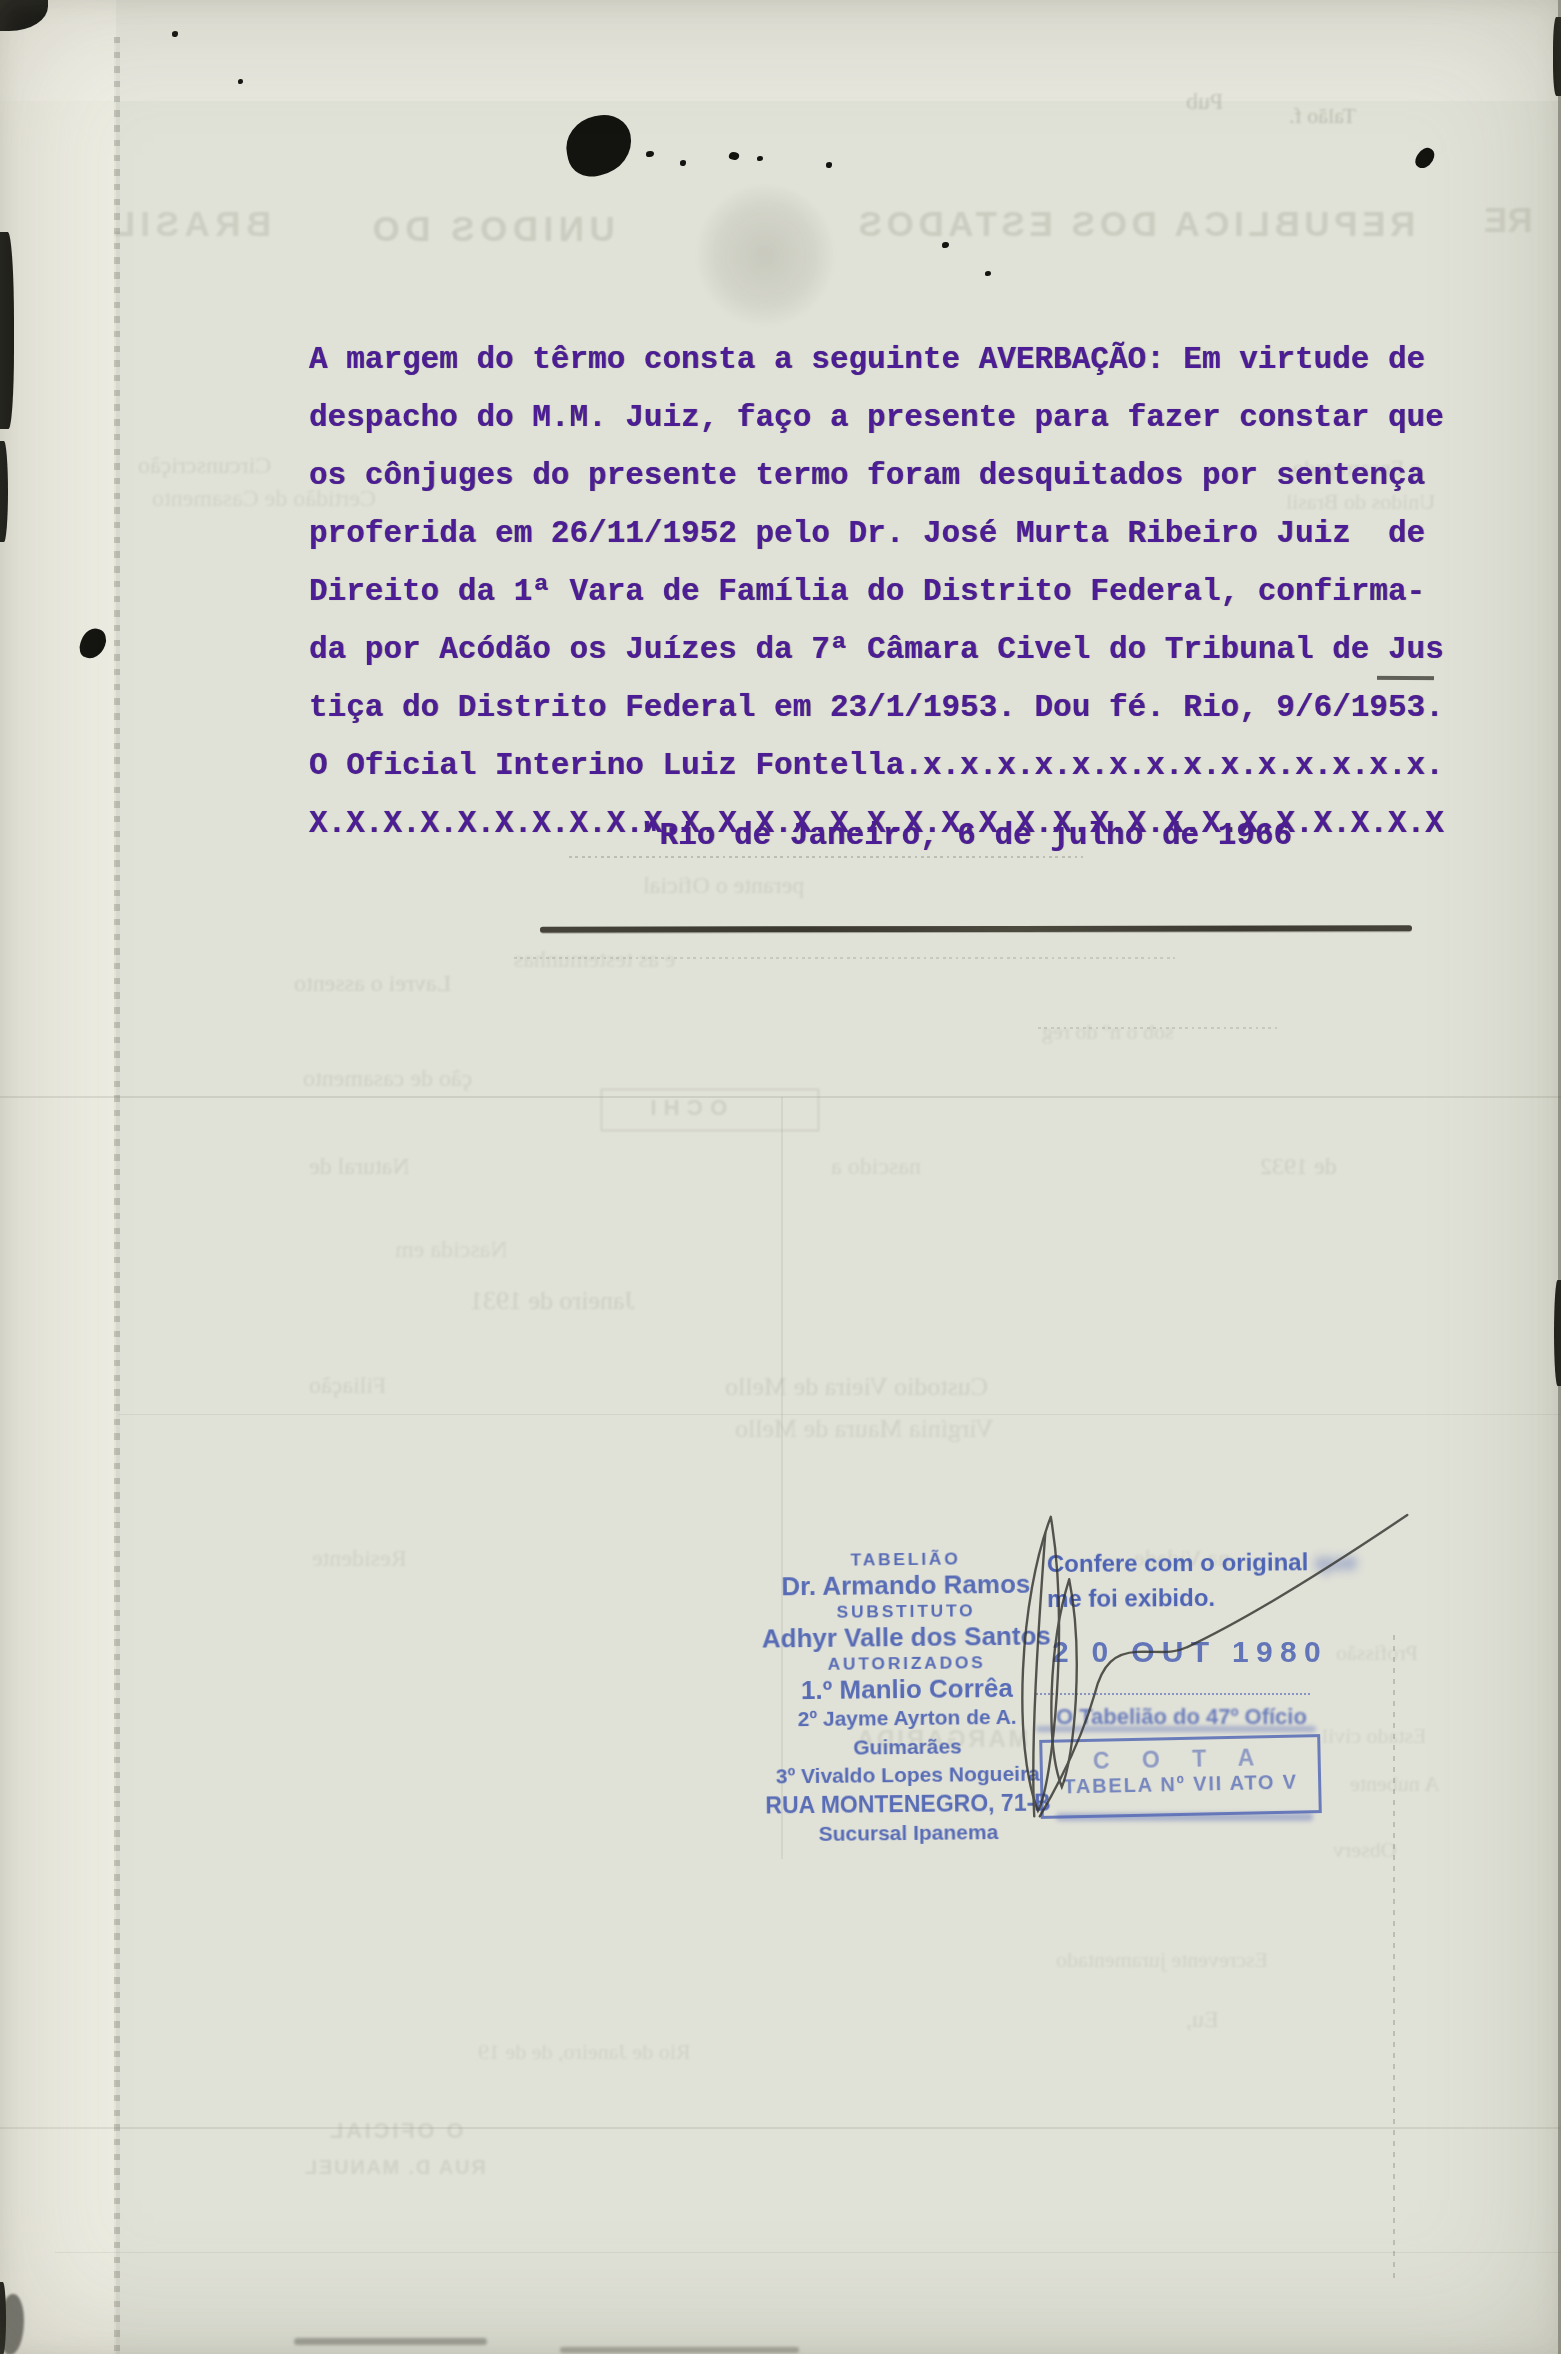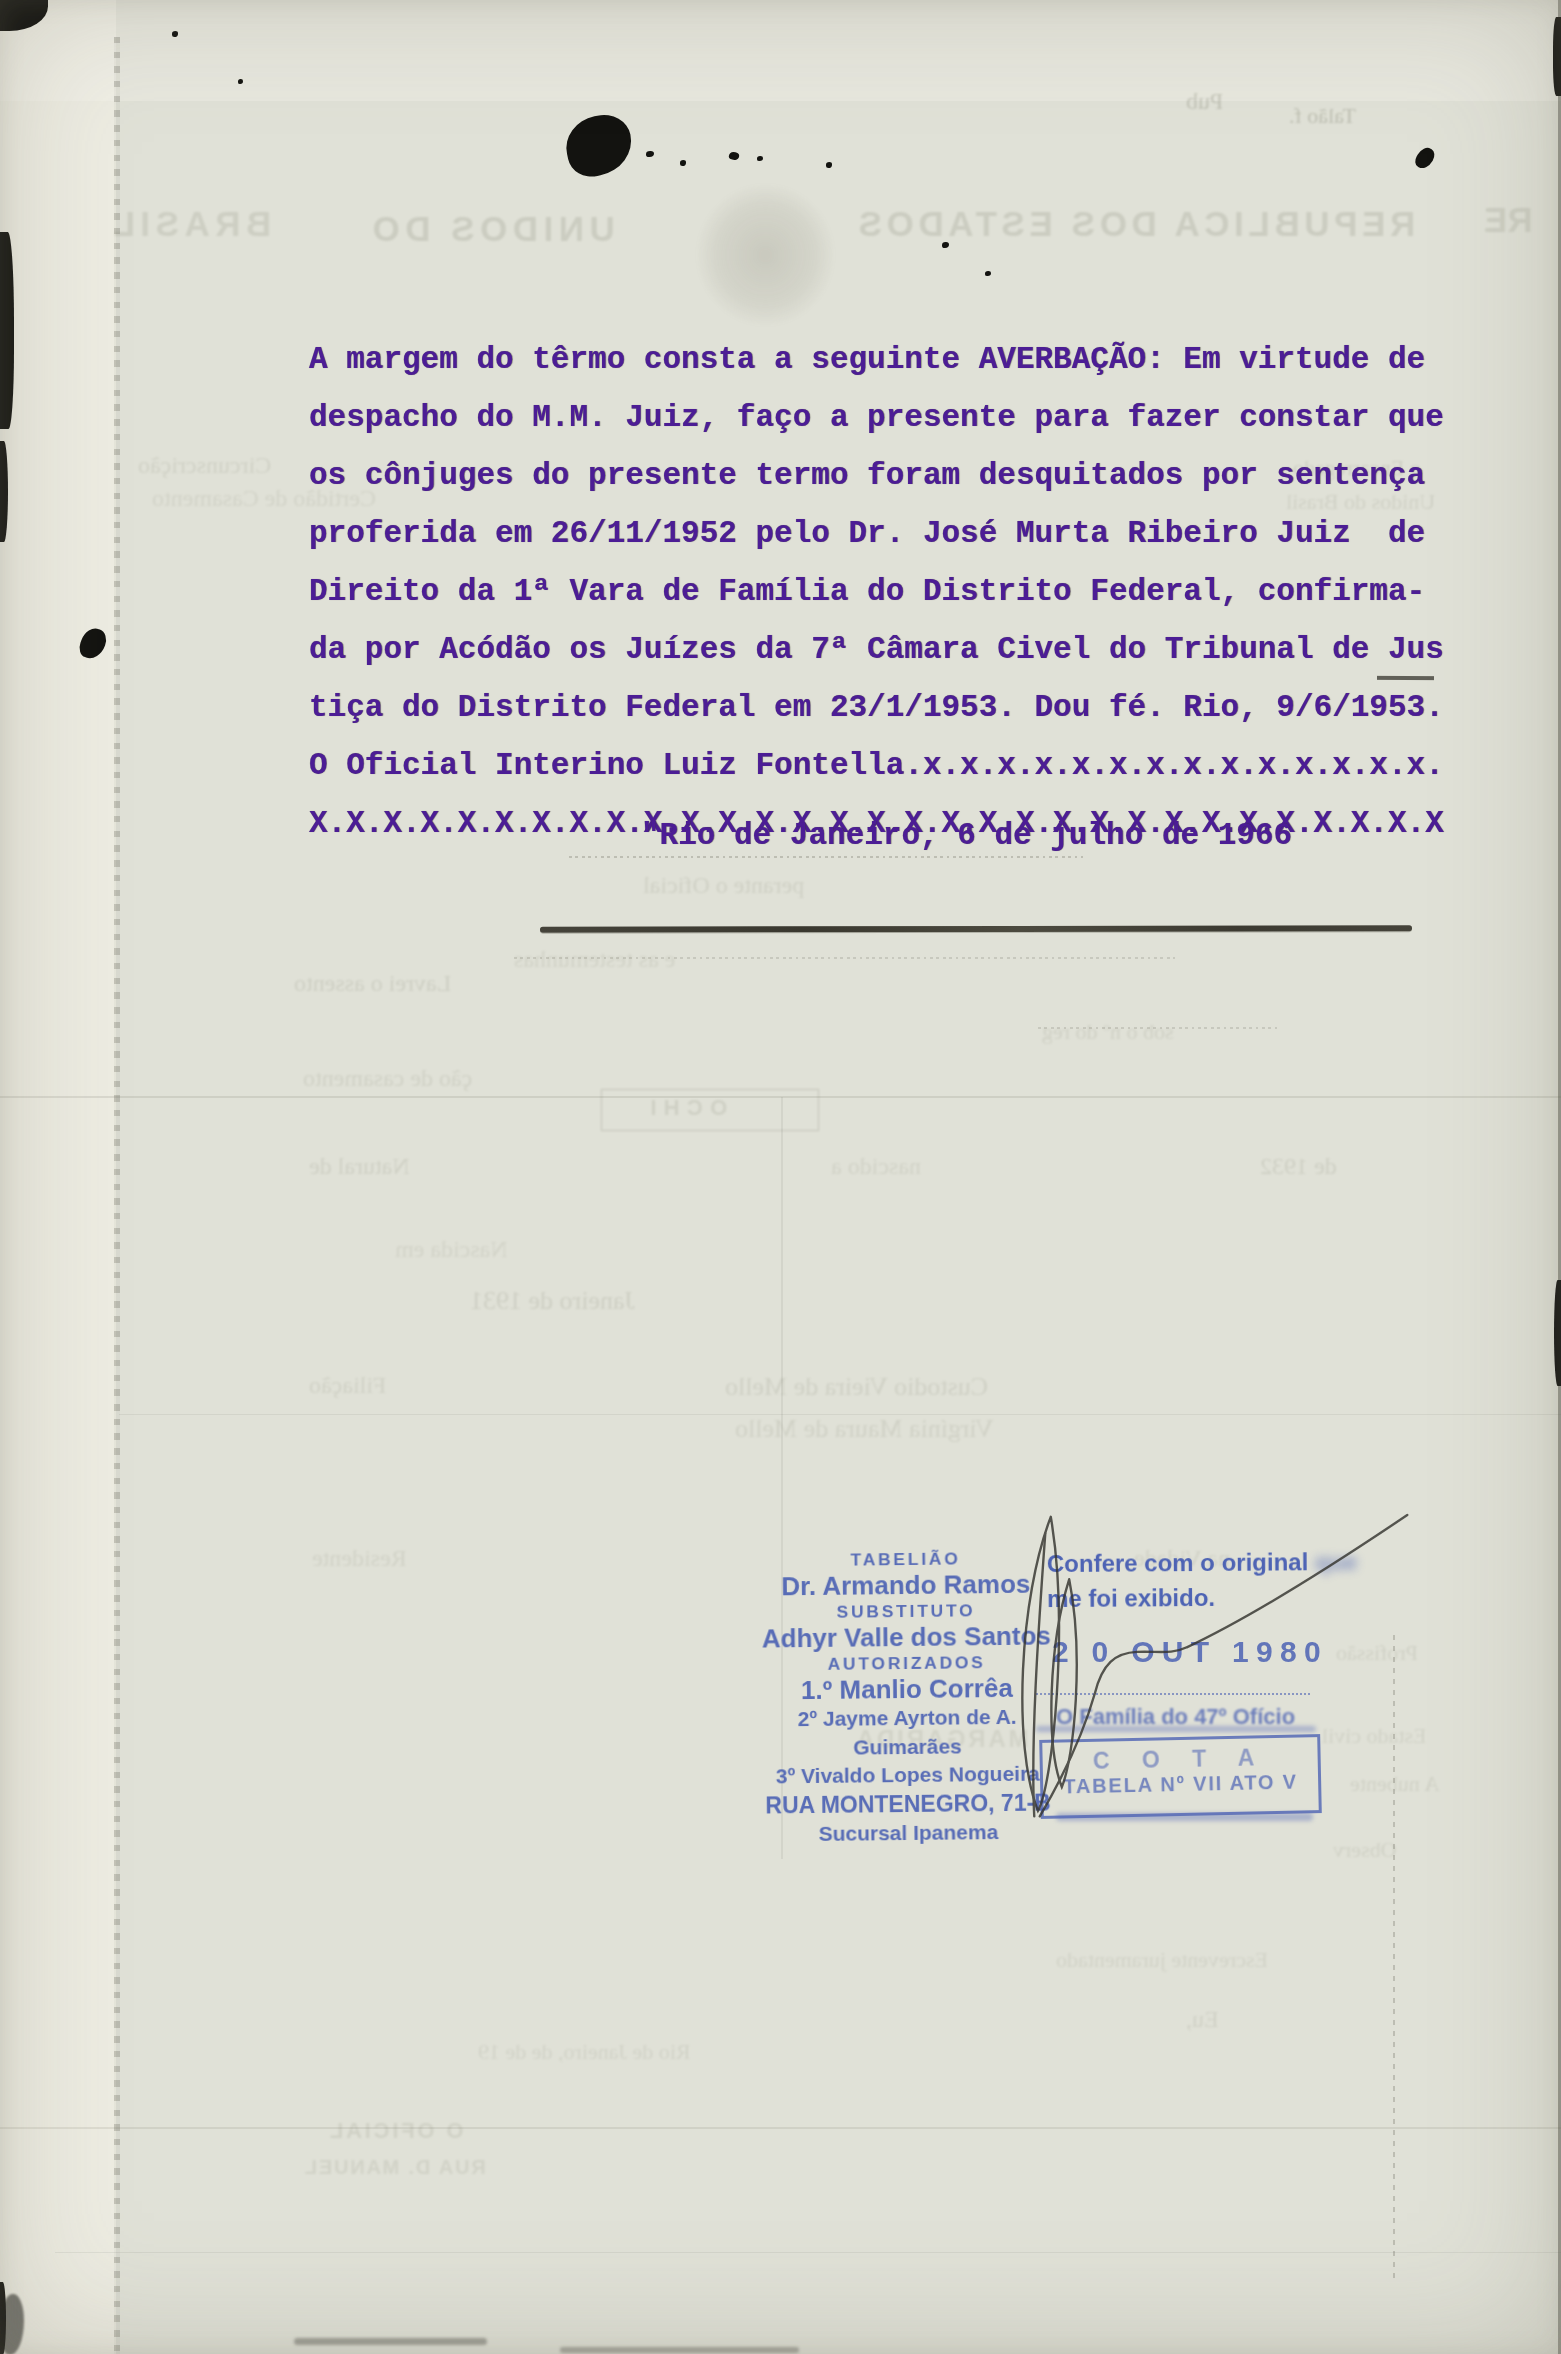--- a/index.html
+++ b/index.html
@@ -151,21 +151,21 @@
   <div class="nm" style="font-size:23px;">RUA MONTENEGRO, 71-B</div>
   <div class="nsm">Sucursal Ipanema</div>
 </div>
 
 <div id="confere" class="abs blue">
   <div><span>Confere com o original </span><span class="smudge">que</span></div>
   <div>me foi exibido.</div>
 </div>
 <div id="date-stamp" class="abs blue">2 0 OUT  1980</div>
 <div class="abs dashline"></div>
-<div id="office" class="abs blue">O Família do 47º Ofício</div>
+<div id="office" class="abs blue">O Tabelião do 47º Ofício</div>
 <div id="cota" class="abs blue">
   <div class="cota-t">C O T A</div>
   <div class="cota-r">TABELA Nº VII ATO V</div>
 </div>
 <div class="abs streak" style="left:1036px;top:1726px;width:280px;height:6.4px;"></div>
 <div class="abs streak" style="left:1056px;top:1813px;width:257px;height:8.3px;"></div>
 
 <svg id="signature" class="abs" width="441" height="386" viewBox="0 0 480 420">
   <g fill="none" stroke="#35342f" stroke-width="2.6" stroke-linecap="round" opacity="0.82">
     <path d="M58,70 C50,180 42,300 46,378"></path>

